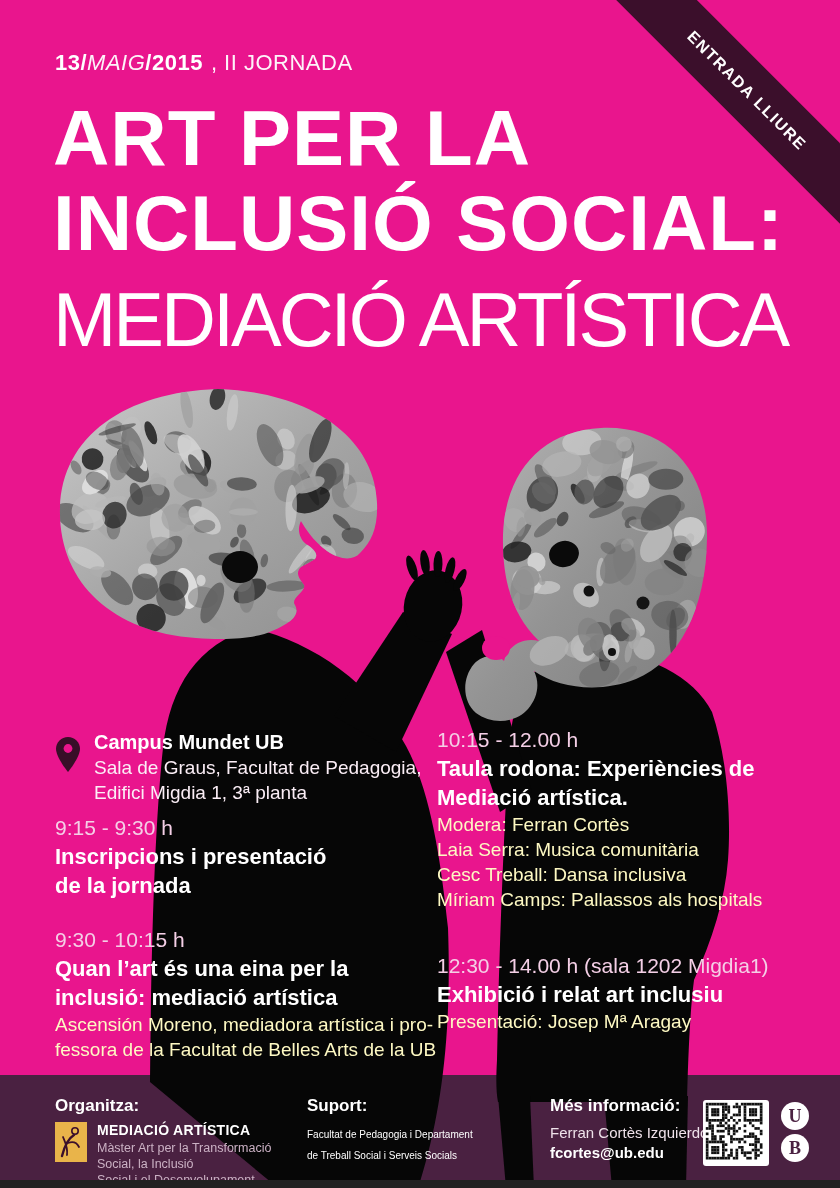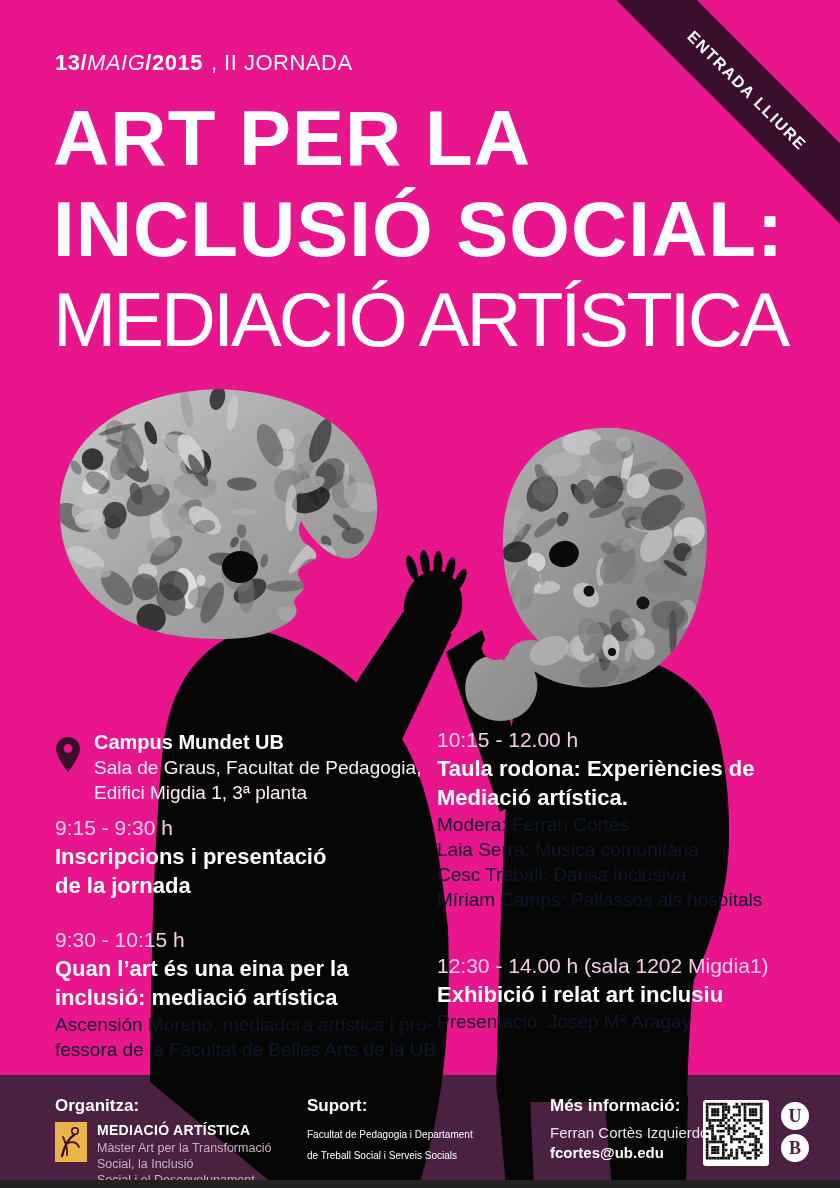--- a/index.html
+++ b/index.html
@@ -11,32 +11,32 @@
   .date .b{font-weight:700;}
   .date .it{font-style:italic;font-weight:400;opacity:.95;}
   .date .rest{font-weight:400;opacity:.95;margin-left:8px;}
   
   .ribbon{top:62px;left:582px;width:330px;height:57px;background:var(--plum,#3b0f2b);
     transform:rotate(45deg);display:flex;align-items:center;justify-content:center;
     font-weight:700;font-size:16px;letter-spacing:1.5px;}
   
   .title{left:53px;font-weight:700;font-size:78px;letter-spacing:1px;line-height:1;white-space:nowrap;}
   .t1{top:99px;}
-  .t2{top:190px;}
+  .t2{top:184px;}
   .t3{top:282px;font-weight:400;font-size:76px;letter-spacing:-3px;}
   
   #art{top:0;left:0;}
   
   .loc{top:729px;left:56px;}
   .loc-name{font-size:20px;font-weight:700;line-height:26px;}
   .loc-line{font-size:19px;line-height:25px;color:#fbeef6;}
   .col{width:400px;}
   .time{font-size:21px;line-height:28px;color:#f4cfe6;}
   .stitle{font-size:22px;font-weight:700;line-height:29px;}
-  .detail{font-size:19px;line-height:25px;color:#0f172a;}
+  .detail{font-size:19px;line-height:25px;color:#fef9c3;}
   .lb1{top:814px;left:55px;}
   .lb2{top:926px;left:55px;}
   .rb1{top:726px;left:437px;}
   .rb2{top:914px;left:437px;}
   .rb3{top:952px;left:437px;}
   
   .footer-band{top:1075px;left:0;width:840px;height:113px;background:var(--footerplum,#4a2141);}
   .f-label{font-weight:700;font-size:17px;}
   .organitza{top:1096px;left:55px;}
   .org-logo{top:1122px;left:55px;width:32px;height:40px;background:var(--gold,#e9b44a);}

